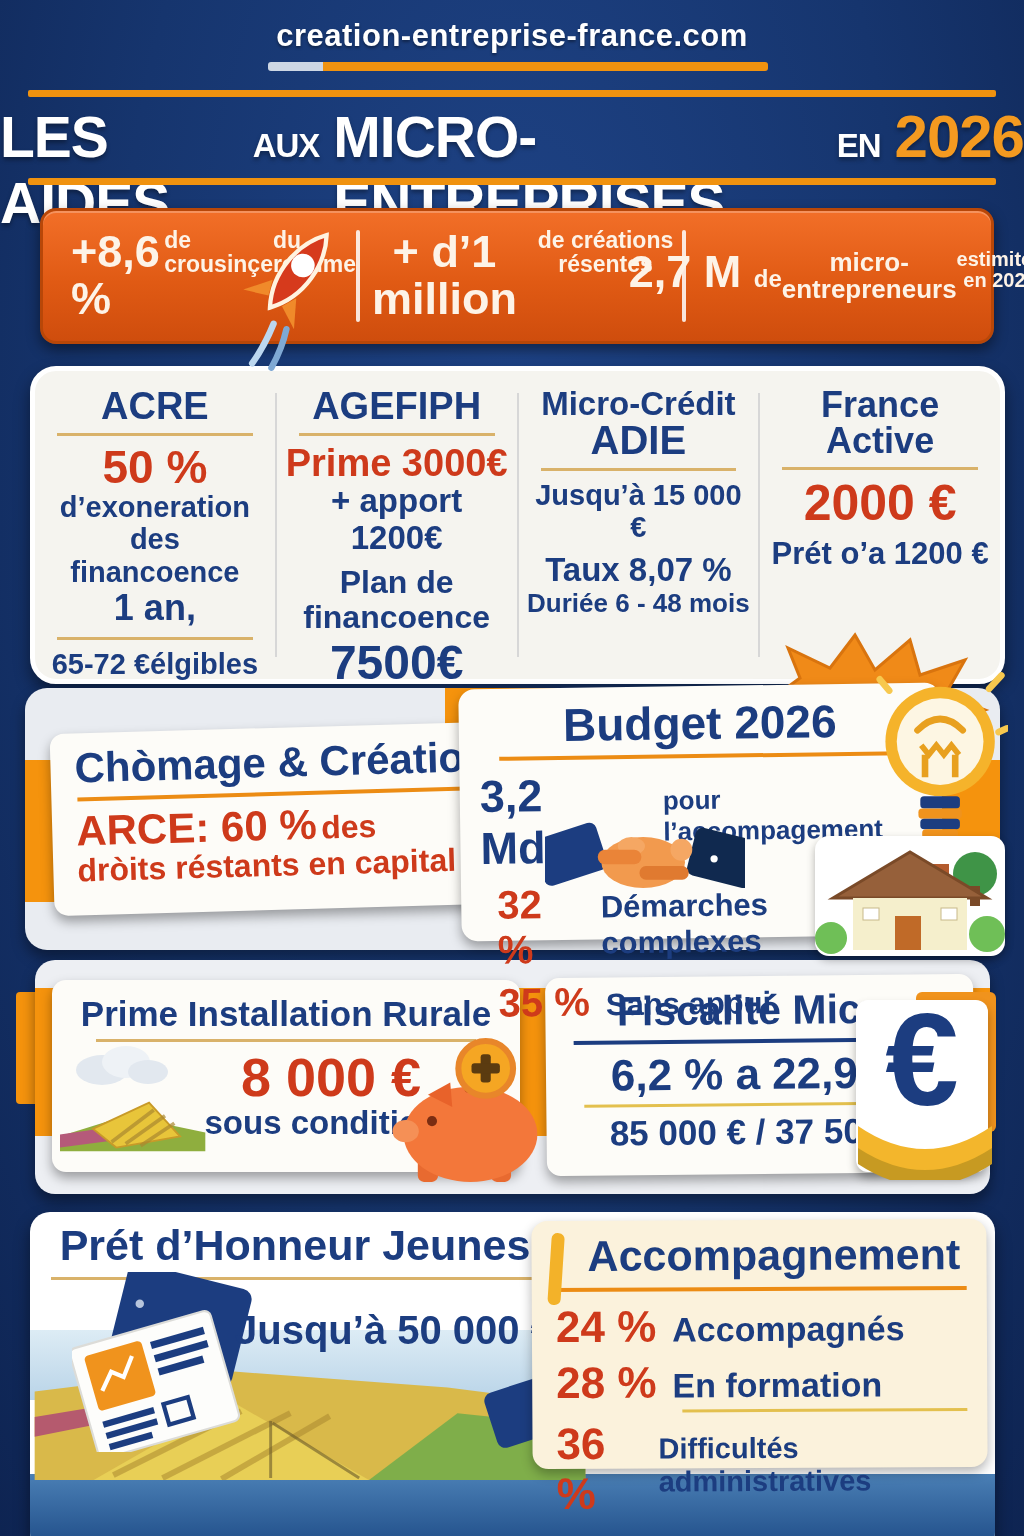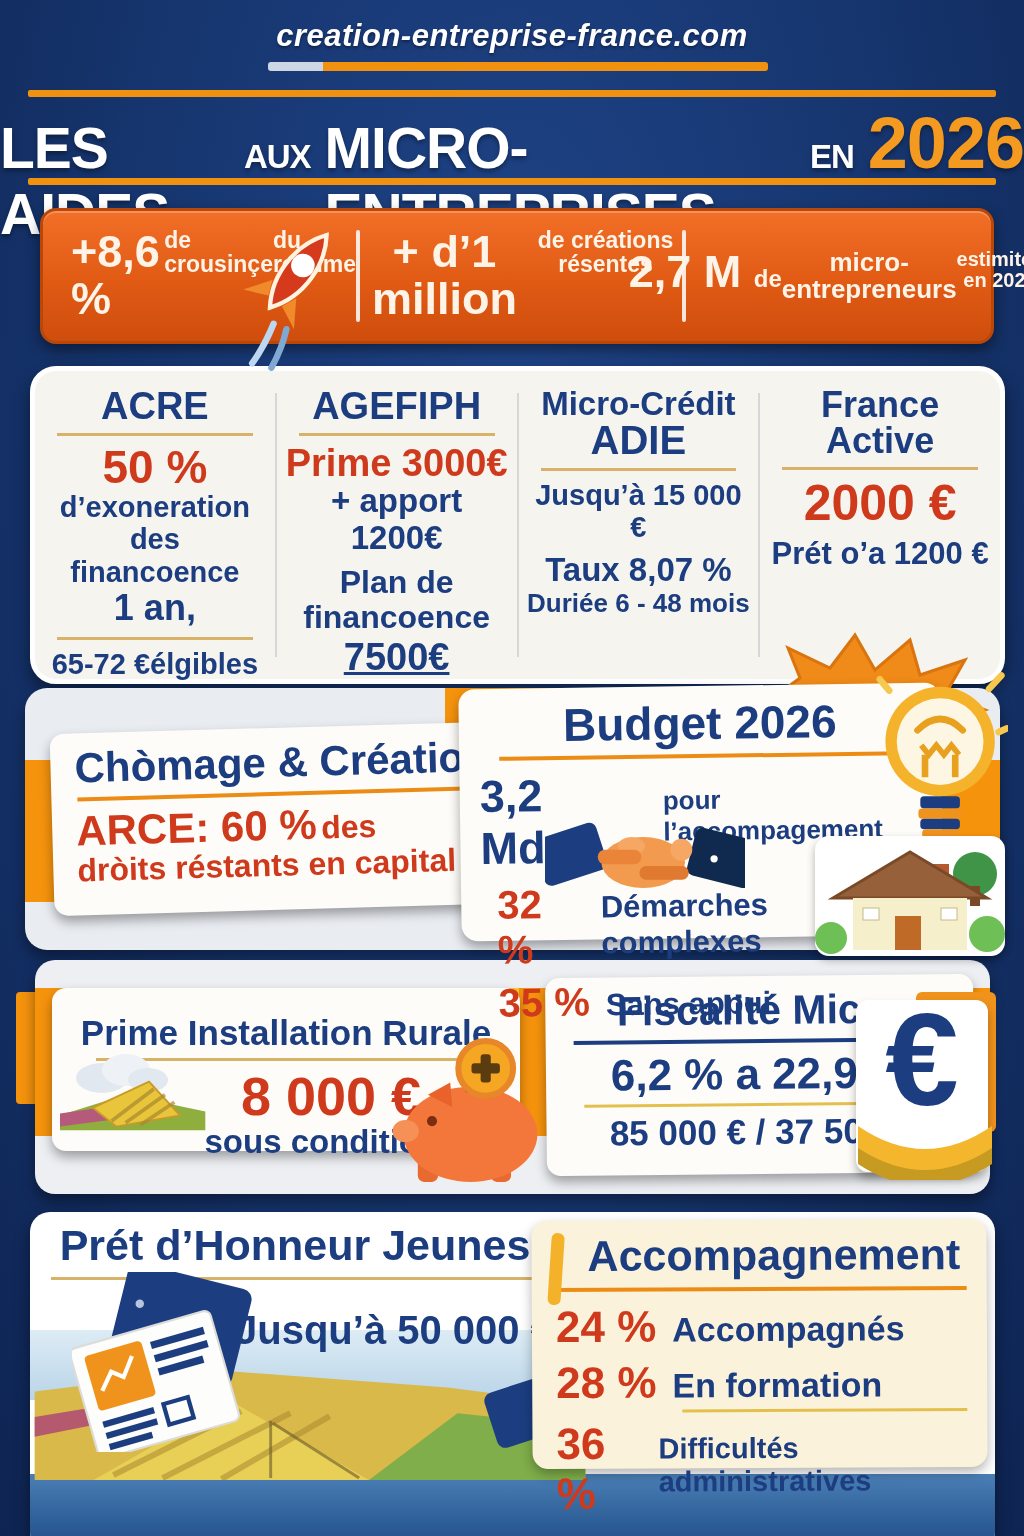--- a/index.html
+++ b/index.html
@@ -5,32 +5,32 @@
   html,body{margin:0;padding:0;background:#0d2148;}
   .page{
     position:relative;width:1024px;height:1536px;overflow:hidden;
     font-family:"Liberation Sans",sans-serif;
     background:radial-gradient(ellipse at 50% 28%,#1f4488 0%,#16356e 55%,#0e2452 100%);
   }
   .abs{position:absolute;}
   .nowrap{white-space:nowrap;}
   
   .site{top:18px;left:0;width:100%;text-align:center;color:#fff;
-        font-size:31px;font-weight:bold;font-style:italic;letter-spacing:.5px;
+        font-size:31px;font-weight:bold;letter-spacing:.5px;
         text-shadow:0 2px 3px rgba(0,0,0,.4);}
   .site-rule{top:62px;left:268px;width:500px;height:9px;border-radius:3px;
         background:linear-gradient(90deg,#cdd7e4 0 11%,#f0920f 11%);}
   .rule-top{top:90px;left:28px;width:968px;height:7px;background:#f0920f;border-radius:2px;}
   .rule-bot{top:178px;left:28px;width:968px;height:7px;background:#f0920f;border-radius:2px;}
   .main-title{top:102px;left:0;width:100%;height:74px;display:flex;align-items:baseline;
         justify-content:center;gap:14px;color:#fff;font-weight:bold;letter-spacing:-1px;
         text-shadow:0 3px 4px rgba(0,0,0,.35);}
   .main-title .big{font-size:57px;}
   .main-title .small{font-size:33px;}
-  .main-title .year{font-size:72px;color:#f49a20;}
+  .main-title .year{font-size:60px;color:#f49a20;}
   
   .stats-bar{top:208px;left:40px;width:948px;height:130px;border-radius:16px;
         background:linear-gradient(180deg,#f26f28 0%,#e05a14 55%,#cf4d0d 100%);
         border:3px solid #b84708;box-shadow:0 6px 14px rgba(0,0,0,.45), inset 0 2px 0 rgba(255,255,255,.25);
         display:flex;align-items:center;color:#fdf3e7;}
   .stat{display:flex;flex-direction:row;justify-content:center;text-align:center;line-height:1.04;}
   .stat .value{font-size:45px;font-weight:bold;}
   .stat .sub{font-size:23px;font-weight:bold;}
   .stat-sep{width:4px;height:92px;background:rgba(255,255,255,.85);border-radius:2px;flex:none;}
   .stat1{width:285px;padding-left:28px;align-items:flex-start;text-align:left;}
@@ -69,21 +69,21 @@
   .budget .amount-note{font-size:26px;font-weight:bold;}
   .pct-row{display:flex;align-items:baseline;gap:16px;margin-top:8px;padding-left:16px;}
   .pct{font-size:40px;font-weight:bold;color:#ce3a1b;}
   .pct-label{font-size:31px;font-weight:bold;color:#1c3d80;}
   
   .rural-band{top:960px;left:35px;width:955px;height:234px;border-radius:20px;
         background:#edeff3;box-shadow:0 8px 14px rgba(0,0,0,.4);overflow:hidden;z-index:2;}
   .rural-orange{position:absolute;top:28px;left:0;width:100%;height:148px;background:#f5930d;}
   .rural-stripe{position:absolute;top:28px;left:470px;width:14px;height:148px;background:#fdc531;}
   .left-strip{top:992px;left:16px;width:28px;height:112px;background:#f5930d;z-index:1;border-radius:4px;}
-  .prime{top:980px;left:52px;width:468px;height:163px;z-index:3;padding:27px 14px;box-sizing:border-box;margin-top:8px;}
+  .prime{top:980px;left:52px;width:468px;height:192px;z-index:3;padding:16px 14px;box-sizing:border-box;}
   .prime h2{margin:0;font-size:35px;color:#1c3d80;text-align:center;line-height:1;}
   .prime .amount{font-size:54px;font-weight:bold;text-align:center;margin:6px 0 0 90px;line-height:1;}
   .prime .note{font-size:33px;font-weight:bold;color:#1c3d80;text-align:center;margin-left:90px;}
   .fiscalite{top:976px;left:546px;width:428px;height:198px;transform:rotate(-.6deg);
         z-index:3;padding:14px 18px;box-sizing:border-box;}
   .fiscalite h2{margin:0;font-size:41px;color:#1c3d80;text-align:center;line-height:1;}
   .blue-rule{height:4px;background:#1c3d80;border:none;margin:8px 10px;}
   .fisc-range{font-size:44px;font-weight:bold;color:#1c3d80;text-align:center;line-height:1.05;}
   .thin-gold{height:3px;background:#e3c04e;border:none;margin:6px 20px;}
   .fisc-thresh{font-size:35px;font-weight:bold;color:#1c3d80;text-align:center;}
@@ -178,21 +178,21 @@
       <hr class="gold-rule">
       <div class="p-line">65-72 €élgibles</div>
     </div>
     <div class="pcol-div"></div>
     <div class="pcol">
       <h2>AGEFIPH</h2>
       <hr class="gold-rule">
       <div class="p-big red" style="font-size:38px;">Prime 3000€</div>
       <div class="p-line" style="font-size:33px;">+ apport 1200€</div>
       <div class="p-line" style="font-size:32px;margin-top:8px;">Plan de financoence</div>
-      <div class="p-line" style="font-size:38px;text-decoration:underline;">7500€</div>
+      <div class="p-line" style="font-size:48px;">7500€</div>
     </div>
     <div class="pcol-div"></div>
     <div class="pcol">
       <h2 style="font-size:33px;">Micro-Crédit</h2>
       <h2 style="font-size:40px;">ADIE</h2>
       <hr class="gold-rule">
       <div class="p-line" style="font-size:29px;margin-top:6px;">Jusqu’à 15 000 €</div>
       <div class="p-line" style="font-size:33px;margin-top:8px;">Taux 8,07 %</div>
       <div class="p-line" style="font-size:26px;">Duriée 6 - 48 mois</div>
     </div>

